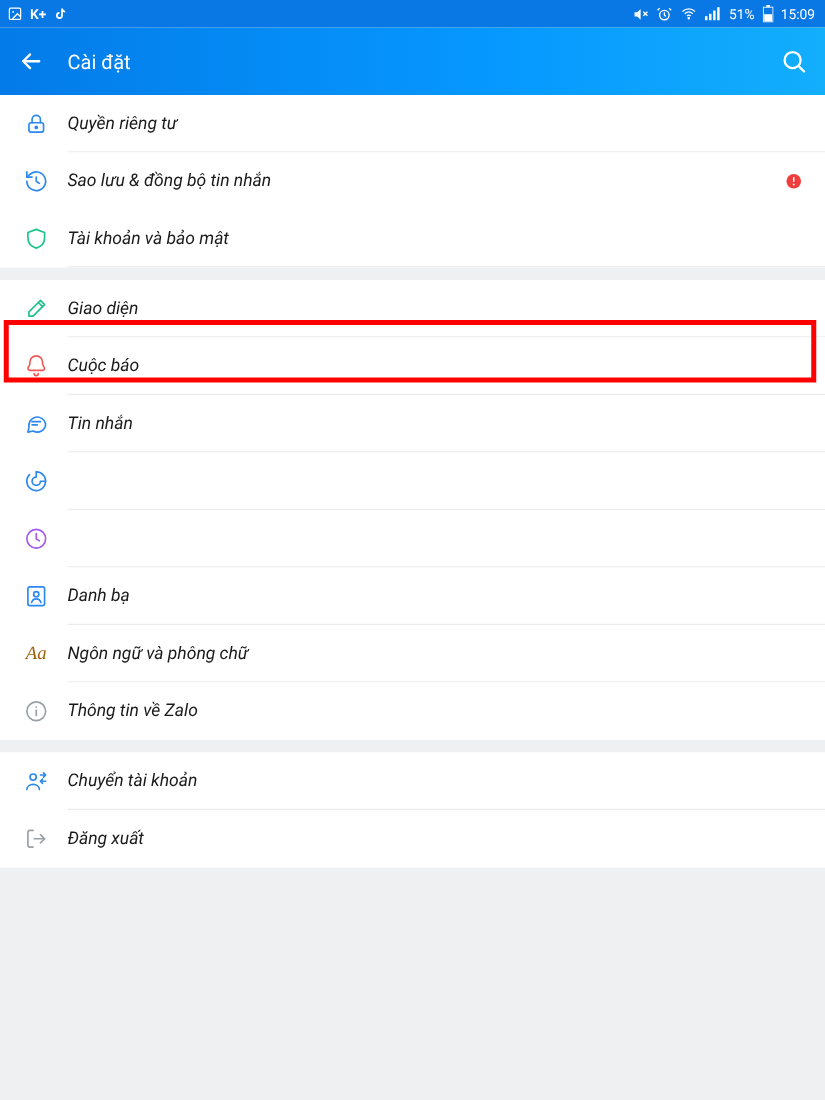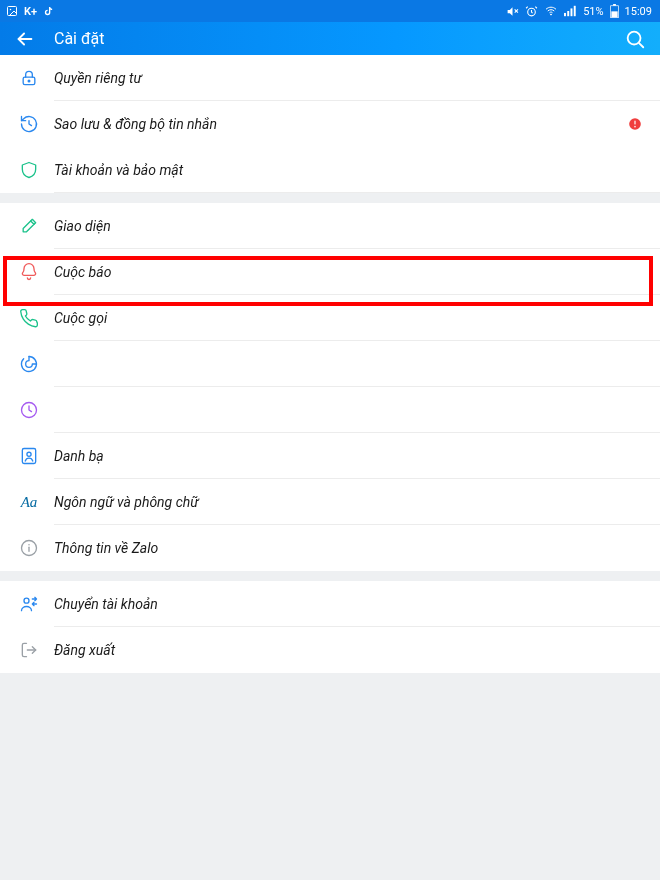--- a/index.html
+++ b/index.html
@@ -15,21 +15,21 @@
       align-items: center;
       justify-content: space-between;
       padding: 0 8px 0 6px;
       font-size: 11px;
     }
     .status-left, .status-right { display: flex; align-items: center; gap: 6px; }
     .status-icon { display: inline-flex; }
 
     
     .header {
-      height: 33px;
+      height: 54px;
       background: linear-gradient(90deg, #037be8 0%, #0698ff 60%, #13aefc 100%);
       display: flex;
       align-items: center;
       color: #fff;
       padding: 0 14px;
       gap: 18px;
     }
     .back-btn { display: flex; align-items: center; justify-content: center; cursor: pointer; }
     .title { font-size: 16px; flex: 1; }
     .search-btn { display: flex; align-items: center; justify-content: center; cursor: pointer; }
@@ -211,25 +211,26 @@
       <span class="icon-wrap">
         <svg width="20" height="20" viewBox="0 0 24 24" fill="none" stroke="#f05a5a" stroke-width="1.6" stroke-linecap="round" stroke-linejoin="round">
             <path d="M18 16H6a2 2 0 0 1-1.4-3.4C5.5 11.7 6 10 6 8a6 6 0 0 1 12 0c0 2 .5 3.7 1.4 4.6A2 2 0 0 1 18 16z"></path>
             <path d="M10 19a2 2 0 0 0 4 0"></path>
           </svg>
       </span>
       <span class="label">Cuộc báo</span>
     </div>
     <div class="row divider-after">
       <span class="icon-wrap">
-        <svg width="20" height="20" viewBox="0 0 24 24" fill="none" stroke="#1bc28b" stroke-width="1.6" stroke-linecap="round" stroke-linejoin="round">
-            <path d="M22 17.9v2.6a2 2 0 0 1-2.2 2 19.8 19.8 0 0 1-8.6-3.1 19.5 19.5 0 0 1-6-6A19.8 19.8 0 0 1 2.1 4.2 2 2 0 0 1 4.1 2h2.6a2 2 0 0 1 2 1.7c.1.9.3 1.8.6 2.6a2 2 0 0 1-.4 2.1L7.7 9.6a16 16 0 0 0 6 6l1.2-1.2a2 2 0 0 1 2.1-.4c.8.3 1.7.5 2.6.6a2 2 0 0 1 1.7 2z"></path>
-          </svg>
-      </span>
-      <span class="label">Cuộc gọi</span>
+        <svg width="20" height="20" viewBox="0 0 24 24" fill="none" stroke="#2a88ef" stroke-width="1.6" stroke-linecap="round" stroke-linejoin="round">
+            <path d="M21 12a8 8 0 0 1-11.9 7L4 20l1-4.5A8 8 0 1 1 21 12z"></path>
+            <path d="M8 10h8M8 13h5"></path>
+          </svg>
+      </span>
+      <span class="label">Tin nhắn</span>
     </div>
     <div class="row divider-after">
       <span class="icon-wrap">
         <svg width="20" height="20" viewBox="0 0 24 24" fill="none" stroke="#2a88ef" stroke-width="1.6" stroke-linecap="round">
             <path d="M12 3a9 9 0 1 1-6.4 2.6"></path>
             <path d="M12 3v5a4 4 0 1 0 4 4h5" stroke-linejoin="round"></path>
           </svg>
       </span>
     </div>
     <div class="row divider-after">
@@ -244,21 +245,21 @@
       <span class="icon-wrap">
         <svg width="20" height="20" viewBox="0 0 24 24" fill="none" stroke="#2a88ef" stroke-width="1.6" stroke-linecap="round" stroke-linejoin="round">
             <rect x="4" y="3" width="16" height="18" rx="2"></rect>
             <circle cx="12" cy="10" r="2.5"></circle>
             <path d="M7.5 18c.7-2.3 2.5-3.5 4.5-3.5s3.8 1.2 4.5 3.5"></path>
           </svg>
       </span>
       <span class="label">Danh bạ</span>
     </div>
     <div class="row divider-after">
-      <span class="icon-wrap" style="color:#0369a1; font-family:Georgia,serif; font-size:15px; font-weight:500;">Aa</span>
+      <span class="icon-wrap" style="color:#a16207; font-family:Georgia,serif; font-size:15px; font-weight:500;">Aa</span>
       <span class="label">Ngôn ngữ và phông chữ</span>
     </div>
     <div class="row">
       <span class="icon-wrap">
         <svg width="20" height="20" viewBox="0 0 24 24" fill="none" stroke="#9aa0a6" stroke-width="1.6" stroke-linecap="round" stroke-linejoin="round">
             <circle cx="12" cy="12" r="9"></circle>
             <path d="M12 11v5"></path>
             <circle cx="12" cy="8" r="0.9" fill="#9aa0a6" stroke="none"></circle>
           </svg>
       </span>

